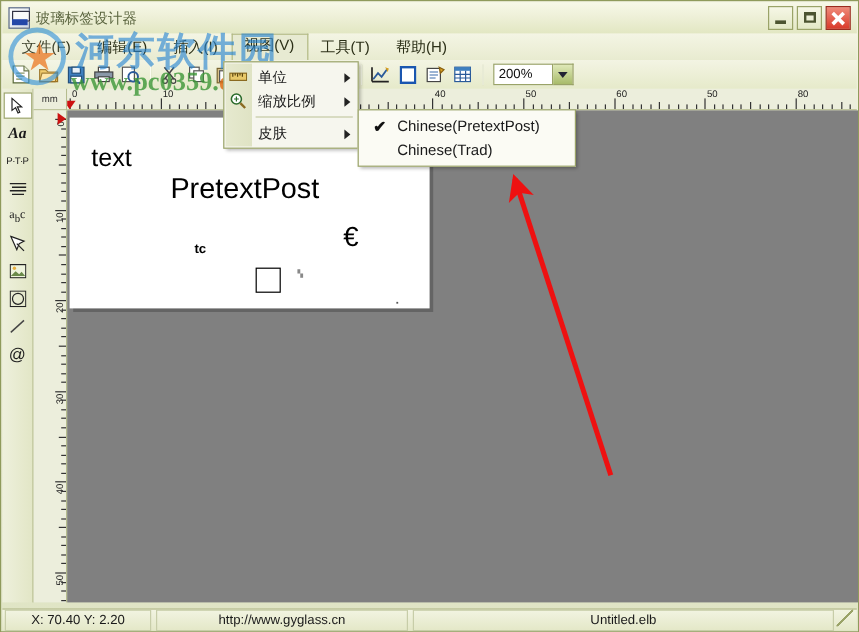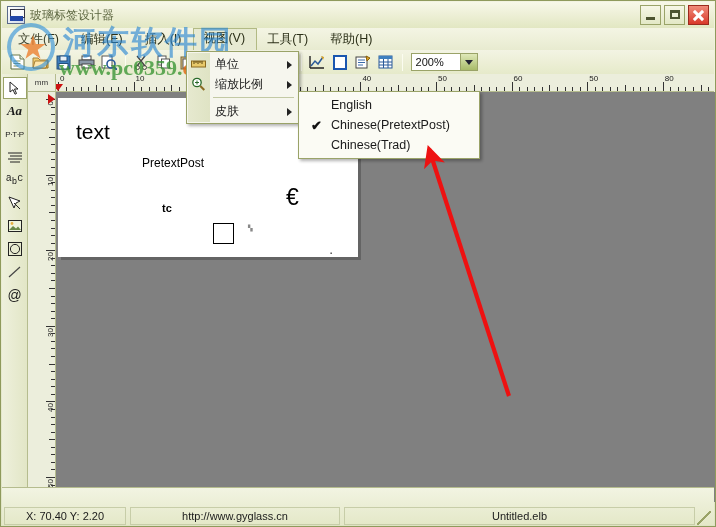--- a/index.html
+++ b/index.html
@@ -174,21 +174,21 @@
     background: #808080; overflow: hidden;
   }
   .page {
     position: absolute; left: 2px; top: 6px;
     width: 300px; height: 159px;
     background: #ffffff;
     box-shadow: 3px 3px 0 rgba(0,0,0,0.22);
   }
   .obj { position: absolute; color: #000; white-space: nowrap; }
   .obj-text   { left: 18px;  top: 22px;  font-size: 21px; }
-  .obj-pretext{ left: 84px;  top: 58px;  font-size: 12px; }
+  .obj-pretext{ left: 84px;  top: 46px;  font-size: 24px; }
   .obj-euro   { left: 228px; top: 86px;  font-size: 23px; }
   .obj-arc    { left: 104px; top: 104px; font-size: 11px; font-weight: bold; }
   .obj-square {
     left: 155px; top: 125px; width: 21px; height: 21px;
     border: 1px solid #000;
   }
   .obj-tiny1  { left: 190px; top: 126px; font-size: 6px; color: #888; }
   .obj-tiny2  { left: 272px; top: 152px; font-size: 6px; color: #555; }
 
   
@@ -236,24 +236,24 @@
     font-size: 12.5px; color: #1a1a1a; padding-left: 32px; cursor: default;
   }
   .sm-check {
     position: absolute; left: 12px; top: 3px;
     font-size: 13px; color: #111; font-weight: bold;
   }
 
   
   .statusbar {
     position: absolute; left: 1px; bottom: 1px;
-    width: 712px; height: 38px;
+    width: 712px; height: 18px;
     background: linear-gradient(to bottom,#f2f4e2,#e4e8c8);
     border-top: 1px solid #b5bc8e;
-    display: flex; align-items: flex-end;
+    display: flex; align-items: flex-start;
   }
   .sb-cell {
     height: 18px; margin: 0 2px;
     display: flex; align-items: center; justify-content: center;
     font-size: 11px; color: #1a1a1a;
     border: 1px solid #c7cda8;
   }
   .sb-coords { width: 122px; }
   .sb-url { width: 210px; }
   .sb-file { flex: 1; }
@@ -449,21 +449,21 @@
       </div>
     <div class="lt-btn">
         <span style="font-size:8px;letter-spacing:-0.5px">P·T·P</span>
       </div>
     <div class="lt-btn">
       <svg width="14" height="11" viewBox="0 0 14 11">
           <path d="M0 1h14M2 4h12M0 7h14M2 10h10" stroke="#222" stroke-width="1.2"></path>
         </svg>
     </div>
     <div class="lt-btn">
-        <span style="font-size:10px;font-family:Liberation Mono, monospace">a<sub style="font-size:9px">b</sub>c</span>
+        <span style="font-size:10px;font-family:Liberation Serif, serif">a<sub style="font-size:9px">b</sub>c</span>
       </div>
     <div class="lt-btn">
       <svg width="14" height="14" viewBox="0 0 14 14">
           <path d="M1 1l11 4-4 2-2 5z" fill="#fff" stroke="#222"></path>
           <path d="M6 7l6 6" stroke="#222"></path>
         </svg>
     </div>
     <div class="lt-btn">
       <svg width="14" height="12" viewBox="0 0 14 12">
           <rect x="0.5" y="0.5" width="13" height="11" fill="#eef3dd" stroke="#222"></rect>
@@ -689,23 +689,20 @@
     </div>
     <div class="dd-sep"></div>
     <div class="dd-item">
       <span>皮肤</span>
       <span class="sub-arrow"></span>
     </div>
   </div>
 
   <div class="submenu">
     <div class="sm-item">
-      <span>English</span>
-    </div>
-    <div class="sm-item">
       <span class="sm-check">✔</span>
       <span>Chinese(PretextPost)</span>
     </div>
     <div class="sm-item">
       <span>Chinese(Trad)</span>
     </div>
   </div>
 
   <div class="statusbar">
     <div class="sb-cell sb-coords">X: 70.40  Y: 2.20</div>

